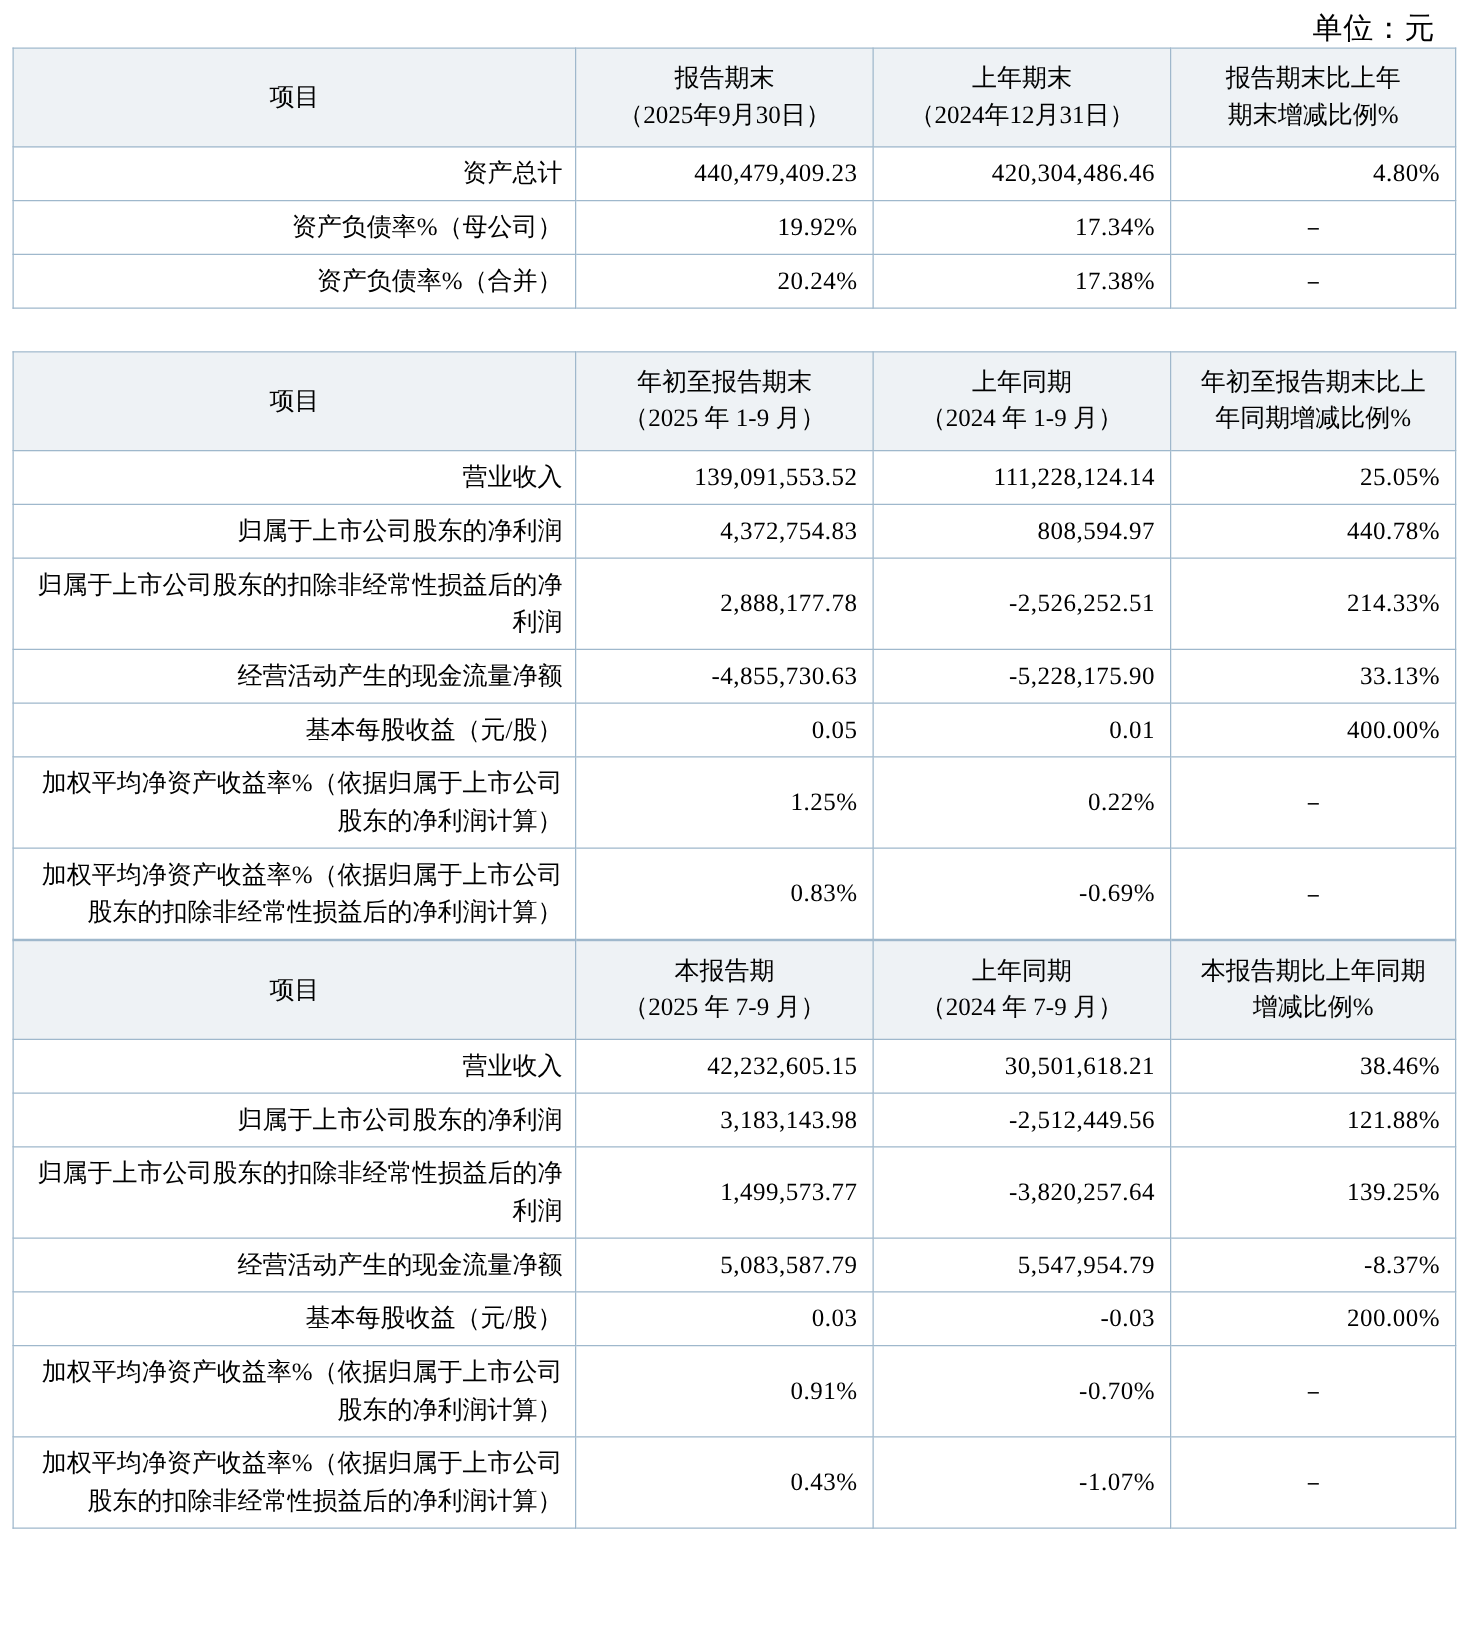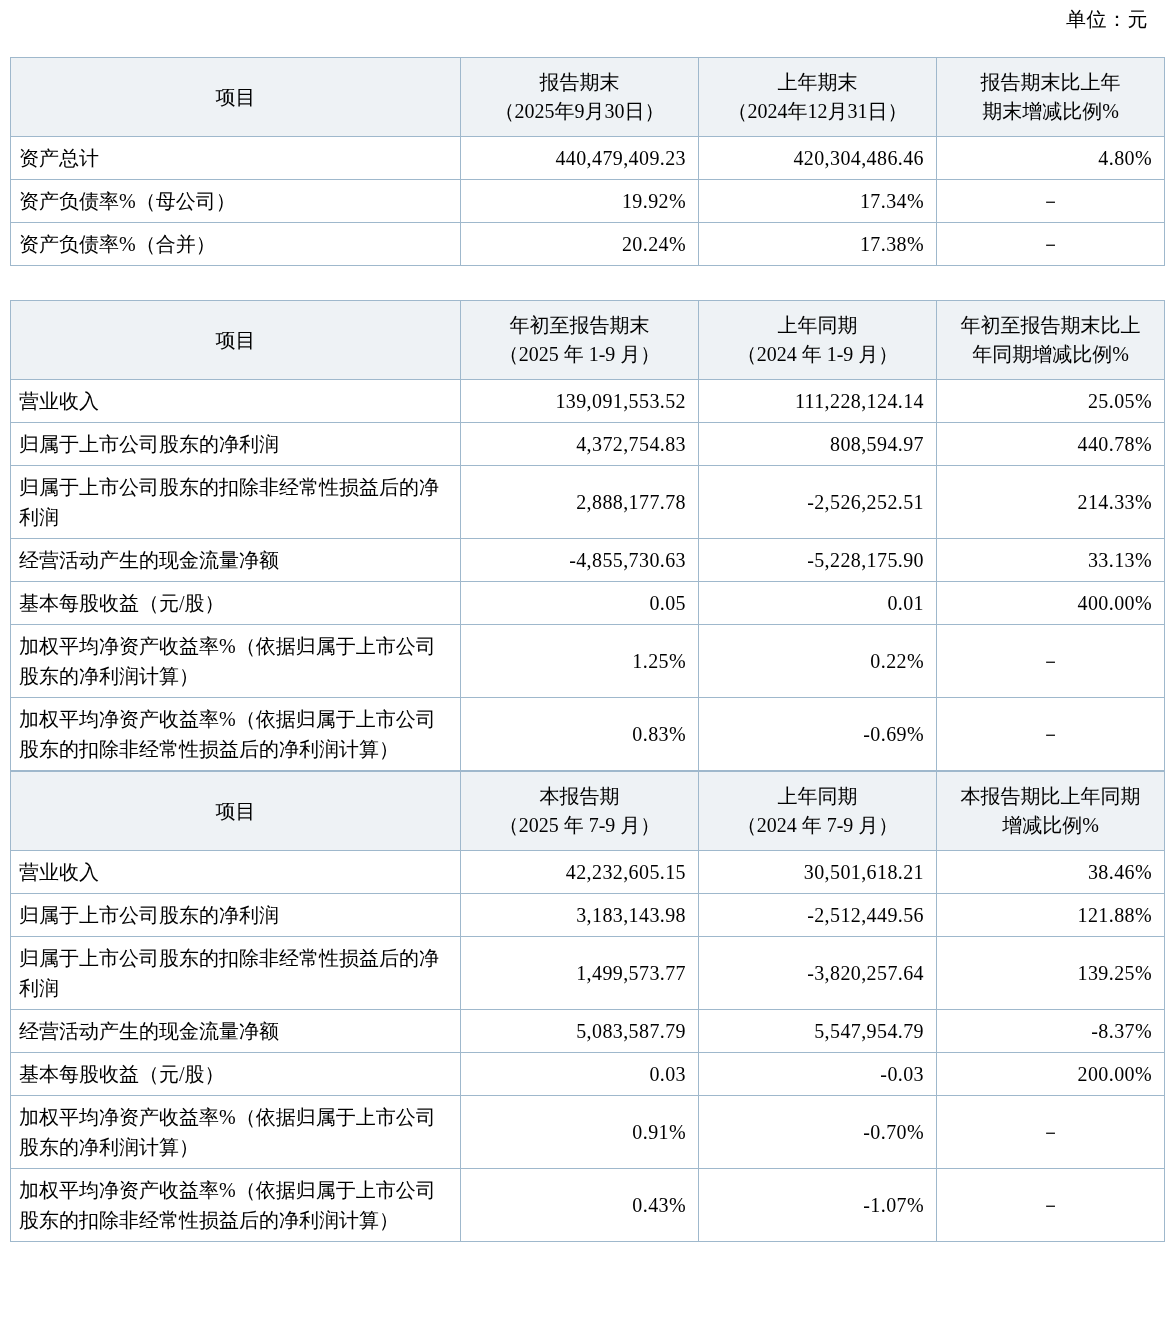--- a/index.html
+++ b/index.html
@@ -14,22 +14,22 @@
     color: #000000;
     -webkit-font-smoothing: antialiased;
   }
   .page {
     width: 1174px;
     box-sizing: border-box;
     padding: 0 10px;
   }
   .unit-line {
     text-align: right;
-    font-size: 20px;
-    padding: 6px 16px 24px 0;
+    font-size: 24px;
+    padding: 6px 16px 0 0;
     letter-spacing: 0.5px;
   }
   table {
     border-collapse: collapse;
     width: 1154px;
     table-layout: fixed;
   }
   table td, table th {
     border: 1px solid #9fb8cc;
     font-size: 20px;
@@ -42,21 +42,21 @@
     background: #eef2f5;
     text-align: center;
     line-height: 1.45;
     padding: 10px 8px;
   }
   .c-item { width: 450px; }
   .c-v1  { width: 238px; }
   .c-v2  { width: 238px; }
   .c-v3  { width: 228px; }
   td.item {
-    text-align: left;
+    text-align: right;
     line-height: 1.5;
     padding-left: 8px;
   }
   td.num {
     text-align: right;
     font-family: "Liberation Serif", "DejaVu Serif", serif;
     padding-right: 12px;
     letter-spacing: 0.4px;
     padding-left: 45px;
   }

